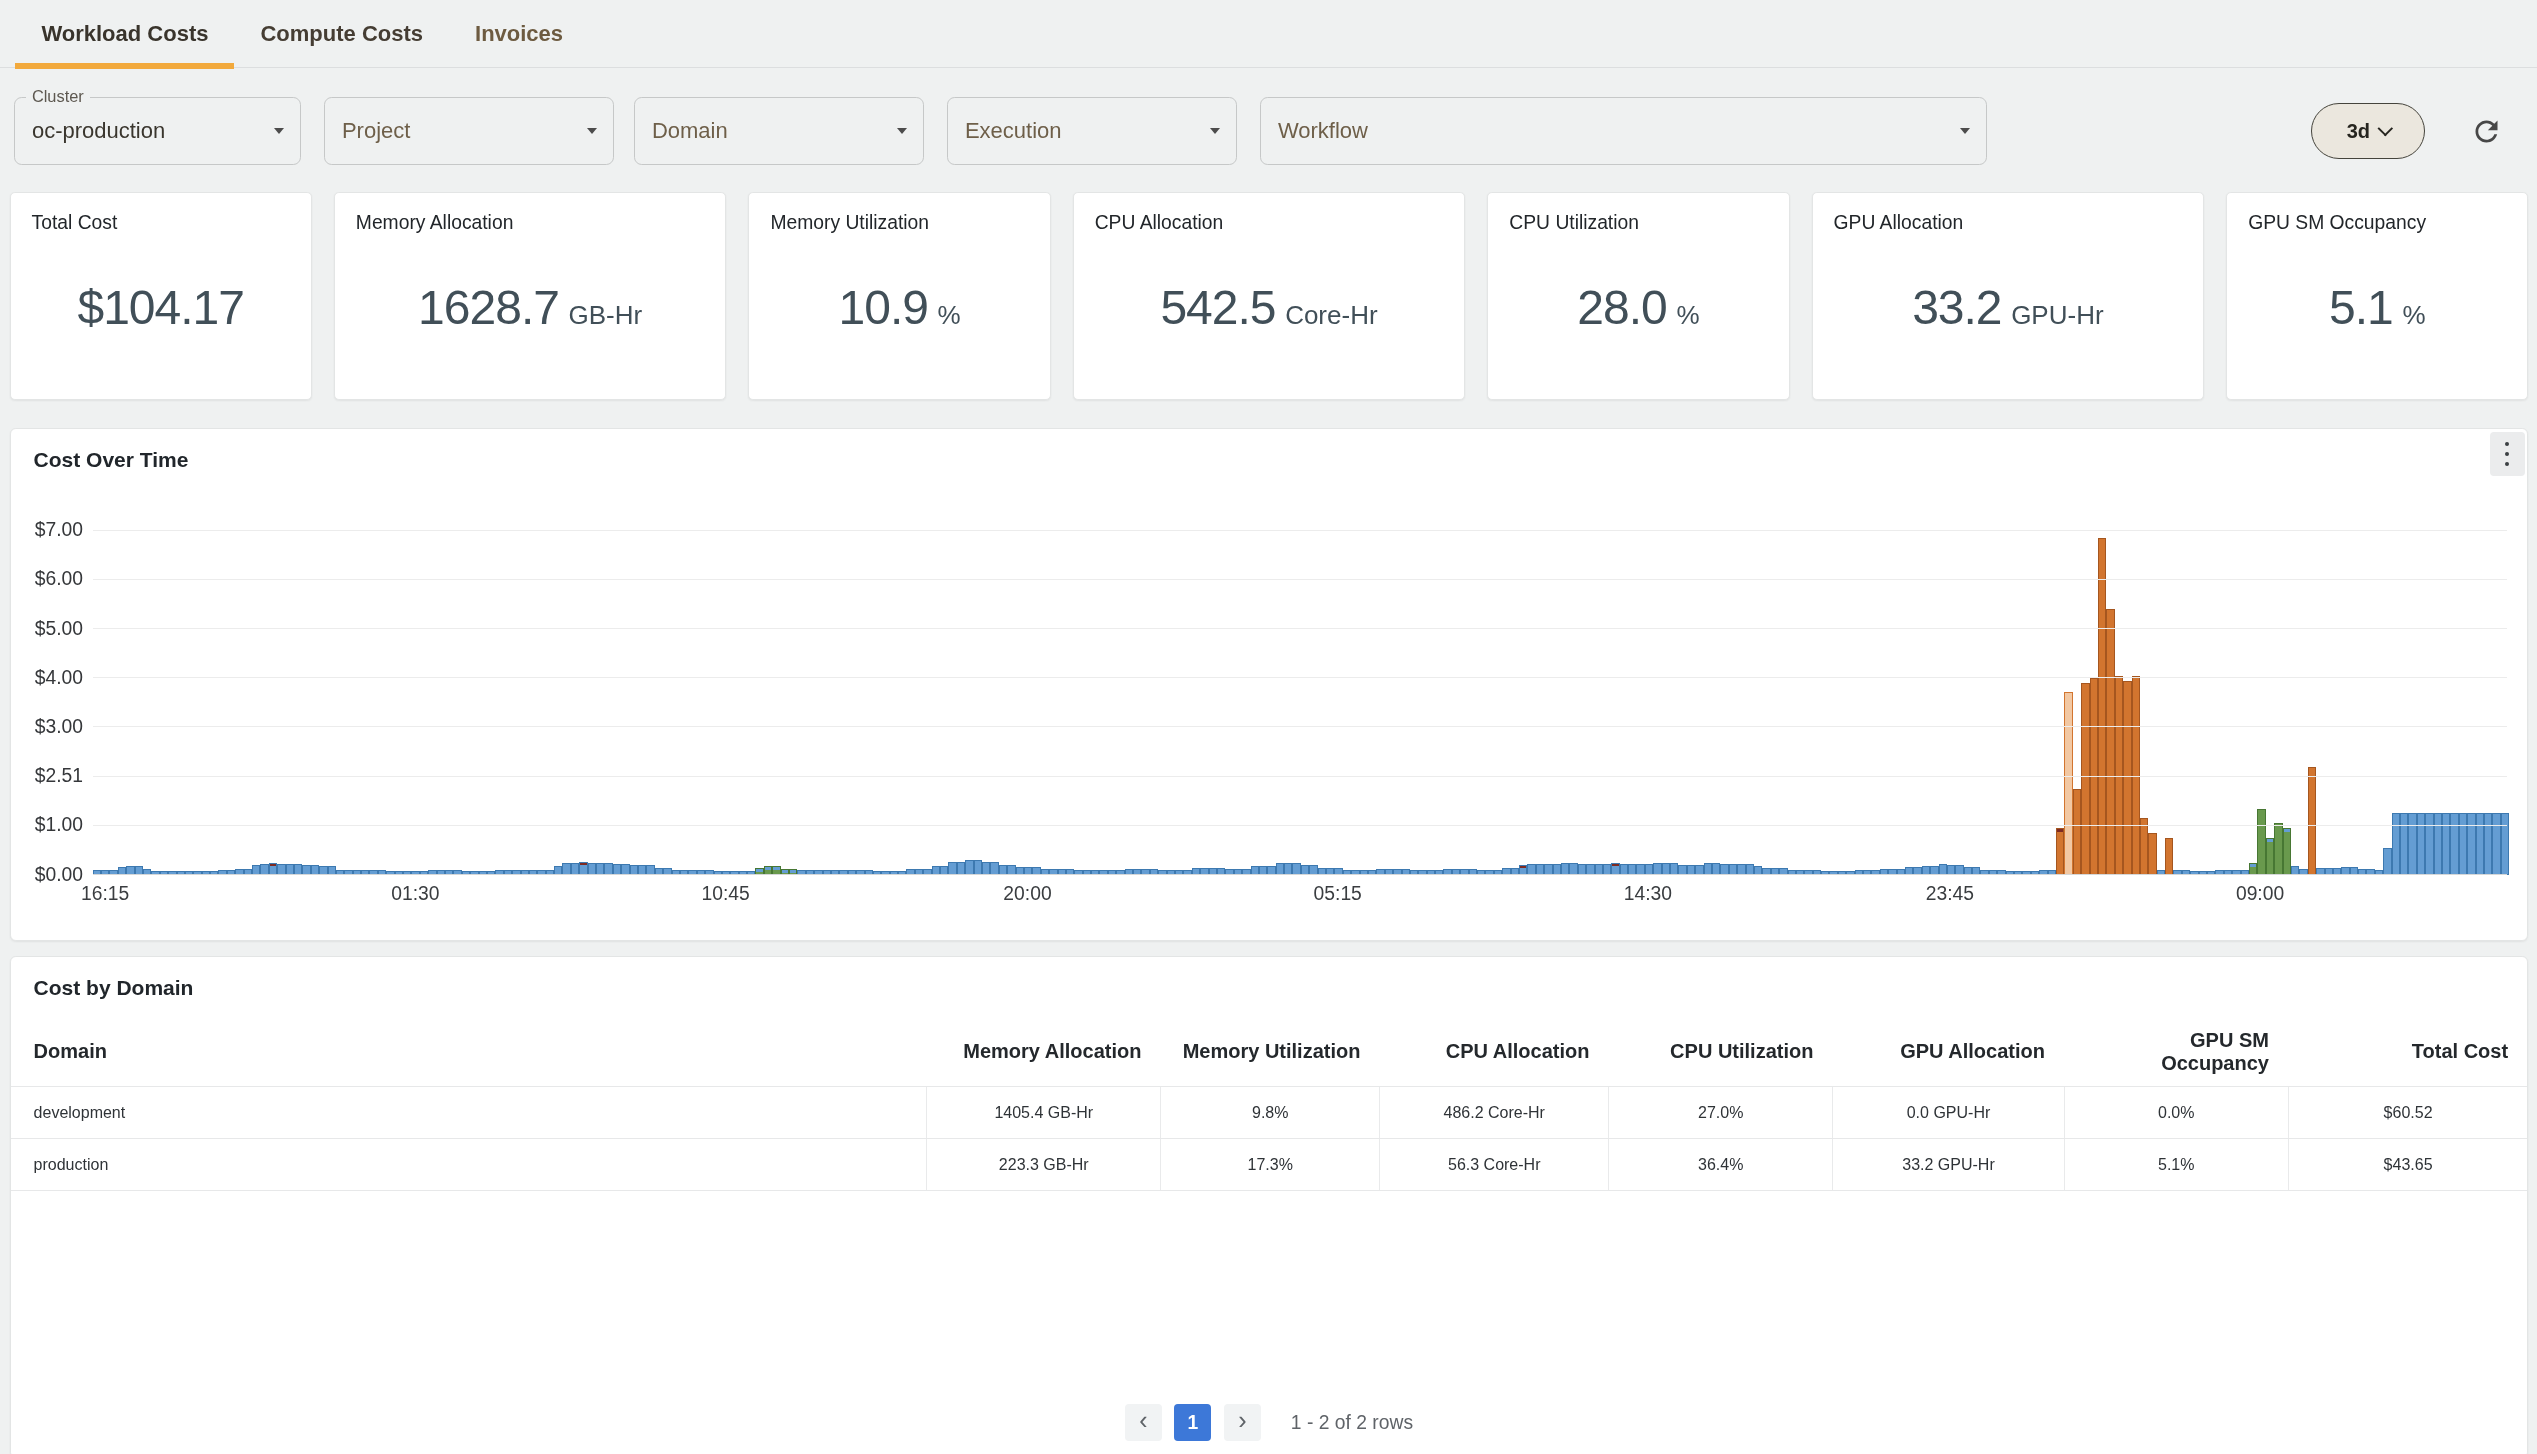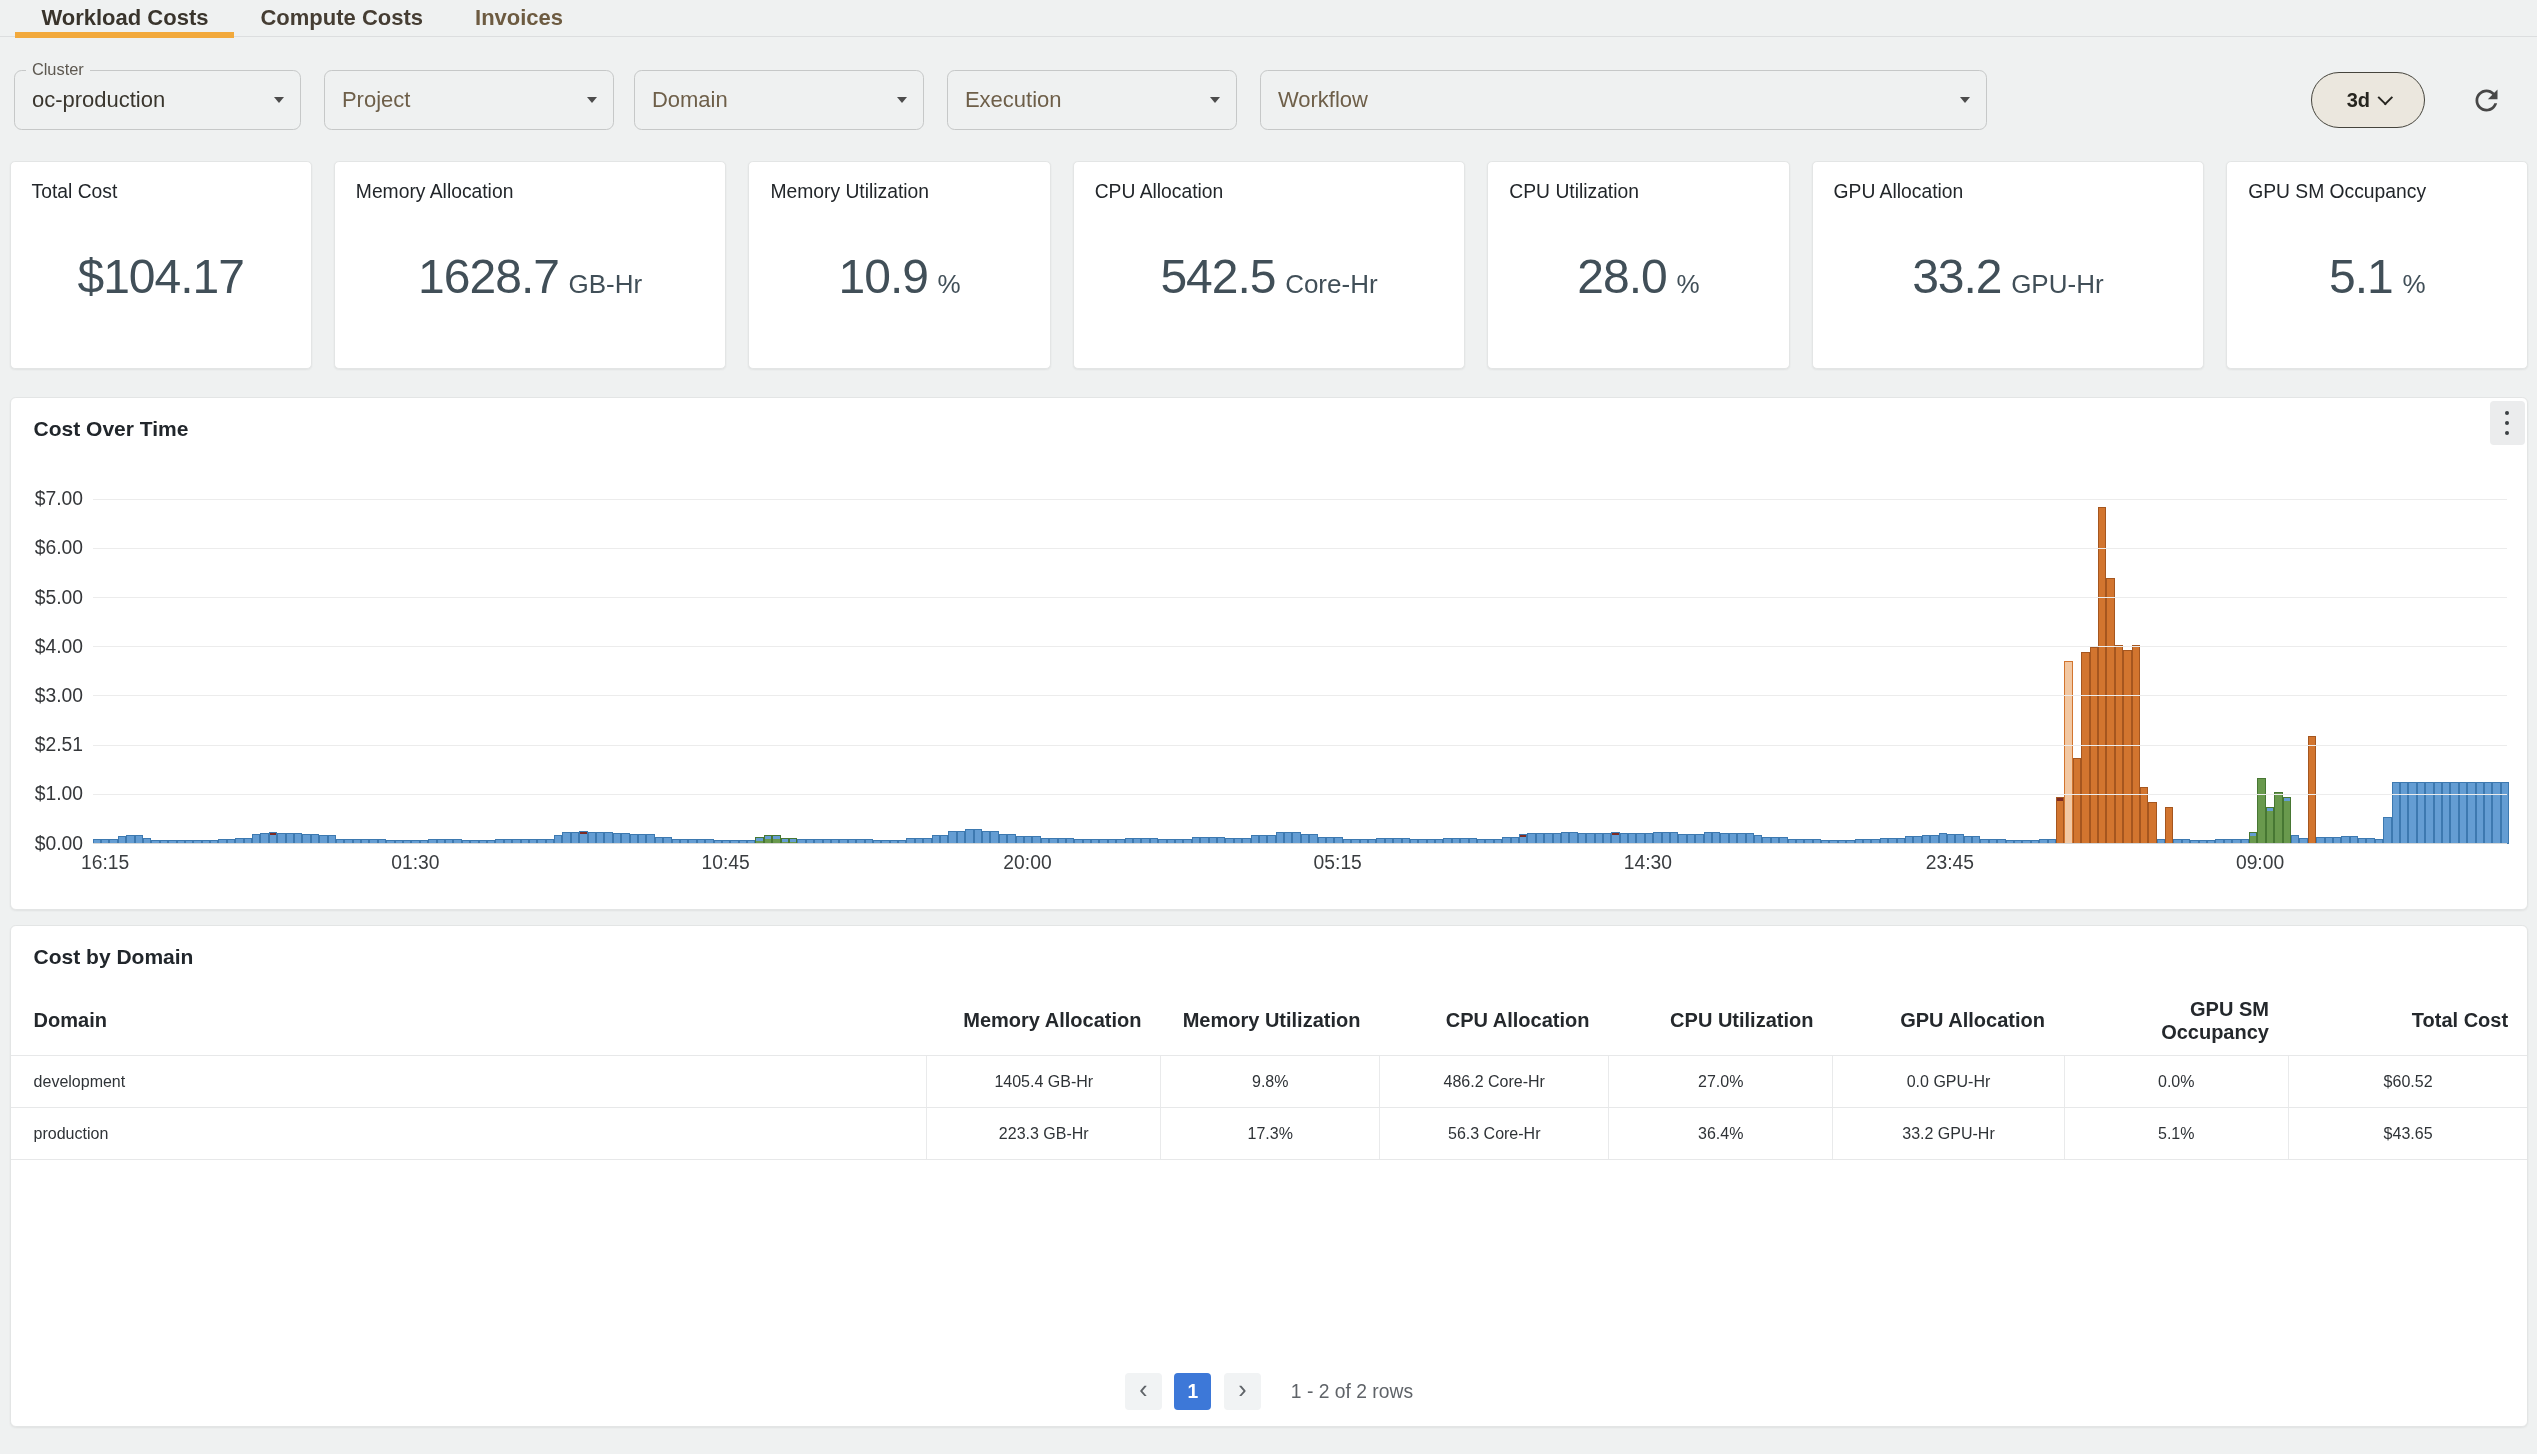--- a/index.html
+++ b/index.html
@@ -4,32 +4,32 @@
 <style>
   * { box-sizing: border-box; }
   html,body { margin:0; padding:0; }
   body {
     width:2538px; height:1455px; overflow:hidden; position:relative;
     background:#eff1f1; color:#202124;
     font-family:"Liberation Sans", sans-serif;
   }
 
   
-  .tab-bar { display:flex; align-items:stretch; height:37px; padding-left:15.4px;
+  .tab-bar { display:flex; align-items:stretch; height:68px; padding-left:15.4px;
              border-bottom:1.9px solid #dcdedf; }
   .tab { position:relative; display:flex; align-items:center; padding:0 26px;
          font-size:22px; font-weight:700; color:#453d33; cursor:pointer; }
   .tab.active { color:#39342c; }
   .tab.active::after { content:""; position:absolute; left:0; right:0; bottom:-1.9px;
                        height:5.8px; background:#f2a93c; }
   .tab.muted { color:#6d5b41; }
 
   
   .filters { display:flex; align-items:center; margin:29px 9.6px 0 13.5px; height:68px; }
-  .select { position:relative; height:60px; border:1px solid #c6c8c8; border-radius:7.7px;
+  .select { position:relative; height:68px; border:1px solid #c6c8c8; border-radius:7.7px;
             display:flex; align-items:center; padding:0 46px 0 17.4px; font-size:22px;
             color:#6e5f49; cursor:pointer; background:transparent; }
   .select .value { color:#3a362e; }
   .w-cluster { width:287px; }
   .w-std { width:290px; }
   .w-workflow { width:727px; }
   .gap24 { margin-left:23px; }
   .gap21 { margin-left:20px; }
   .float-label { position:absolute; top:-10.6px; left:11.6px; font-size:16.4px; color:#5d5850;
                  background:#eff1f1; padding:0 5.8px; line-height:1.2; }

